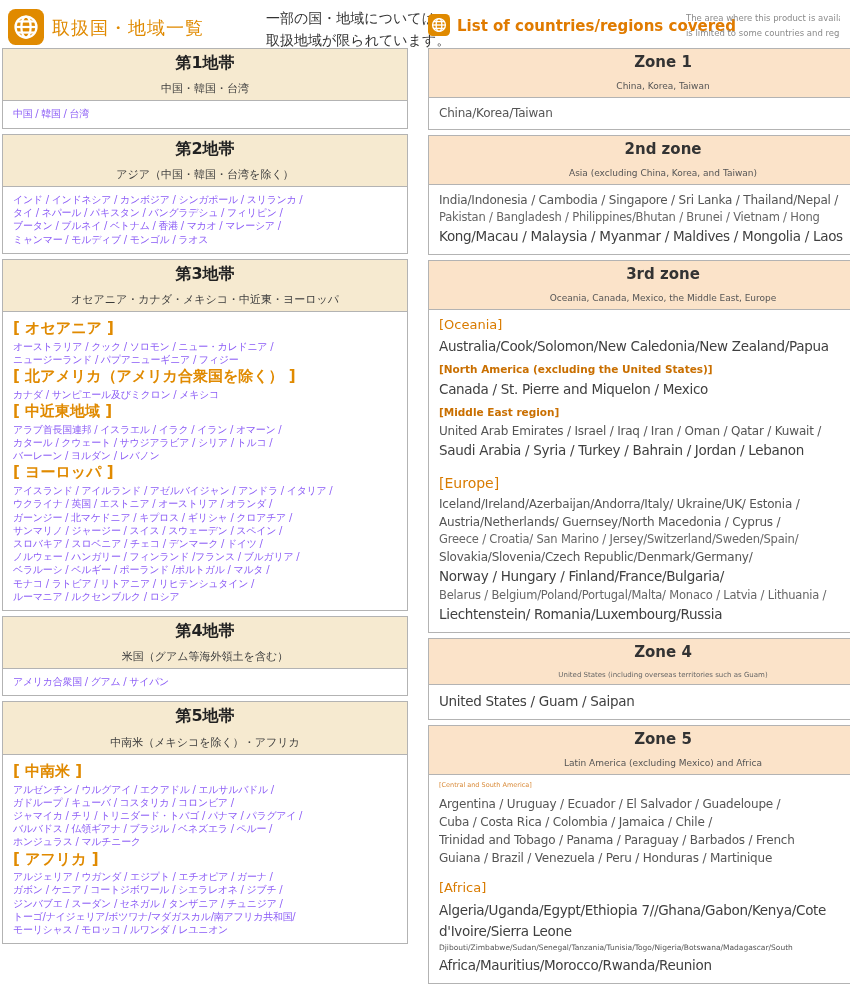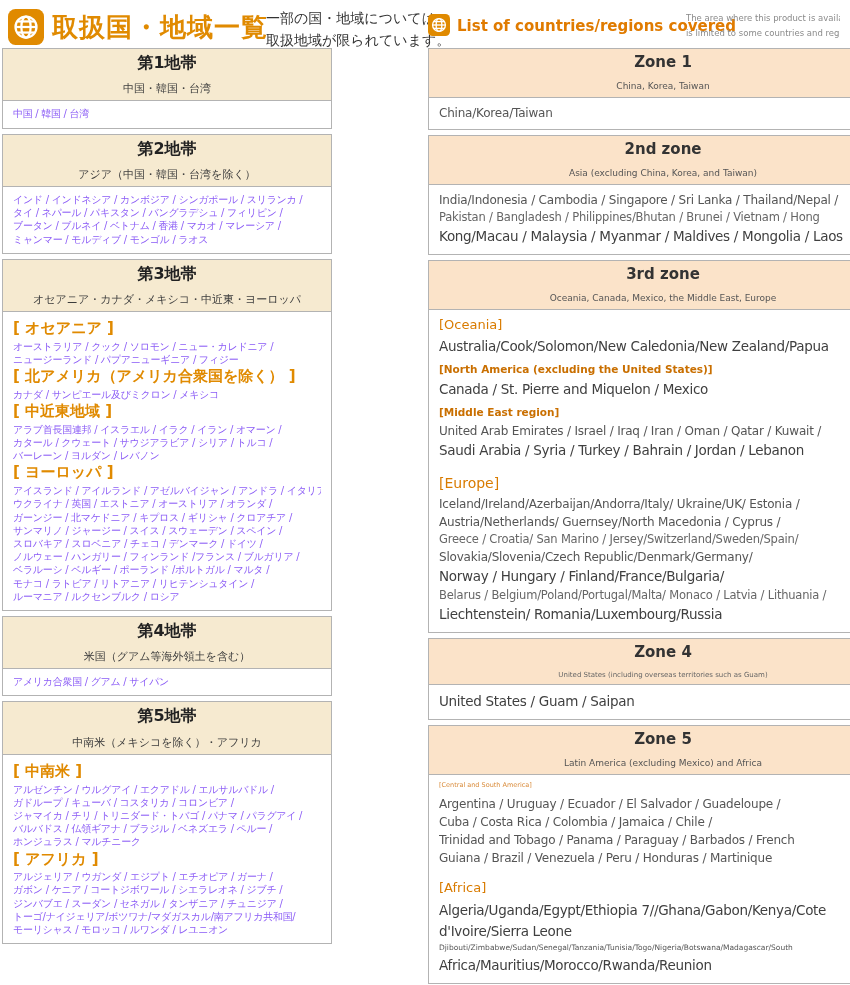--- a/index.html
+++ b/index.html
@@ -11,32 +11,32 @@
   *{box-sizing:border-box;margin:0;padding:0}
   html,body{background:#fff}
   body{
     width:850px;height:985px;position:relative;overflow:hidden;
     font-family:"DejaVu Sans","Liberation Sans",sans-serif;
   }
   
   .hdr-icon{position:absolute;color:var(--accent)}
   .hdr-icon svg{display:block;width:100%;height:100%}
   #hl-icon{left:8px;top:9px;width:36px;height:36px}
-  #hl-title{position:absolute;left:52px;top:10px;font-size:26px;font-weight:700;
+  #hl-title{position:absolute;left:52px;top:16px;font-size:18px;font-weight:400;
     color:var(--accent);letter-spacing:1px;white-space:nowrap}
   #hl-note{position:absolute;left:266px;top:8px;font-size:14px;color:#333;
     line-height:1.55;white-space:nowrap}
   #hr-icon{left:428px;top:14px;width:22px;height:22px}
   #hr-title{position:absolute;left:457px;top:17px;font-size:15px;font-weight:700;
     color:#e07b00;white-space:nowrap}
   #hr-note{position:absolute;left:686px;top:11px;width:154px;font-size:8.5px;
     color:#8a8a8a;line-height:1.8;text-align:center;white-space:nowrap}
   
   .col{position:absolute;top:48px}
-  .col-left{left:2px;width:330px}
+  .col-left{left:2px;width:406px}
   .col-right{left:428px;width:470px}
   
   .zone{border:1px solid var(--border);background:#fff;margin-bottom:5px}
   .zone-head{border-bottom:1px solid var(--border);text-align:center;padding:4px 4px 5px}
   .col-left .zone-head{background:var(--headL)}
   .col-right .zone-head{background:var(--headR)}
   .zone-title{font-size:16px;font-weight:700;color:#222;line-height:1.2}
   .col-right .zone-title{font-size:15px;font-weight:600;color:#333}
   .zone-sub{font-size:11px;color:#3c3c3c;margin-top:10px;line-height:1.2}
   .col-right .zone-sub{font-size:9px;color:#555}

